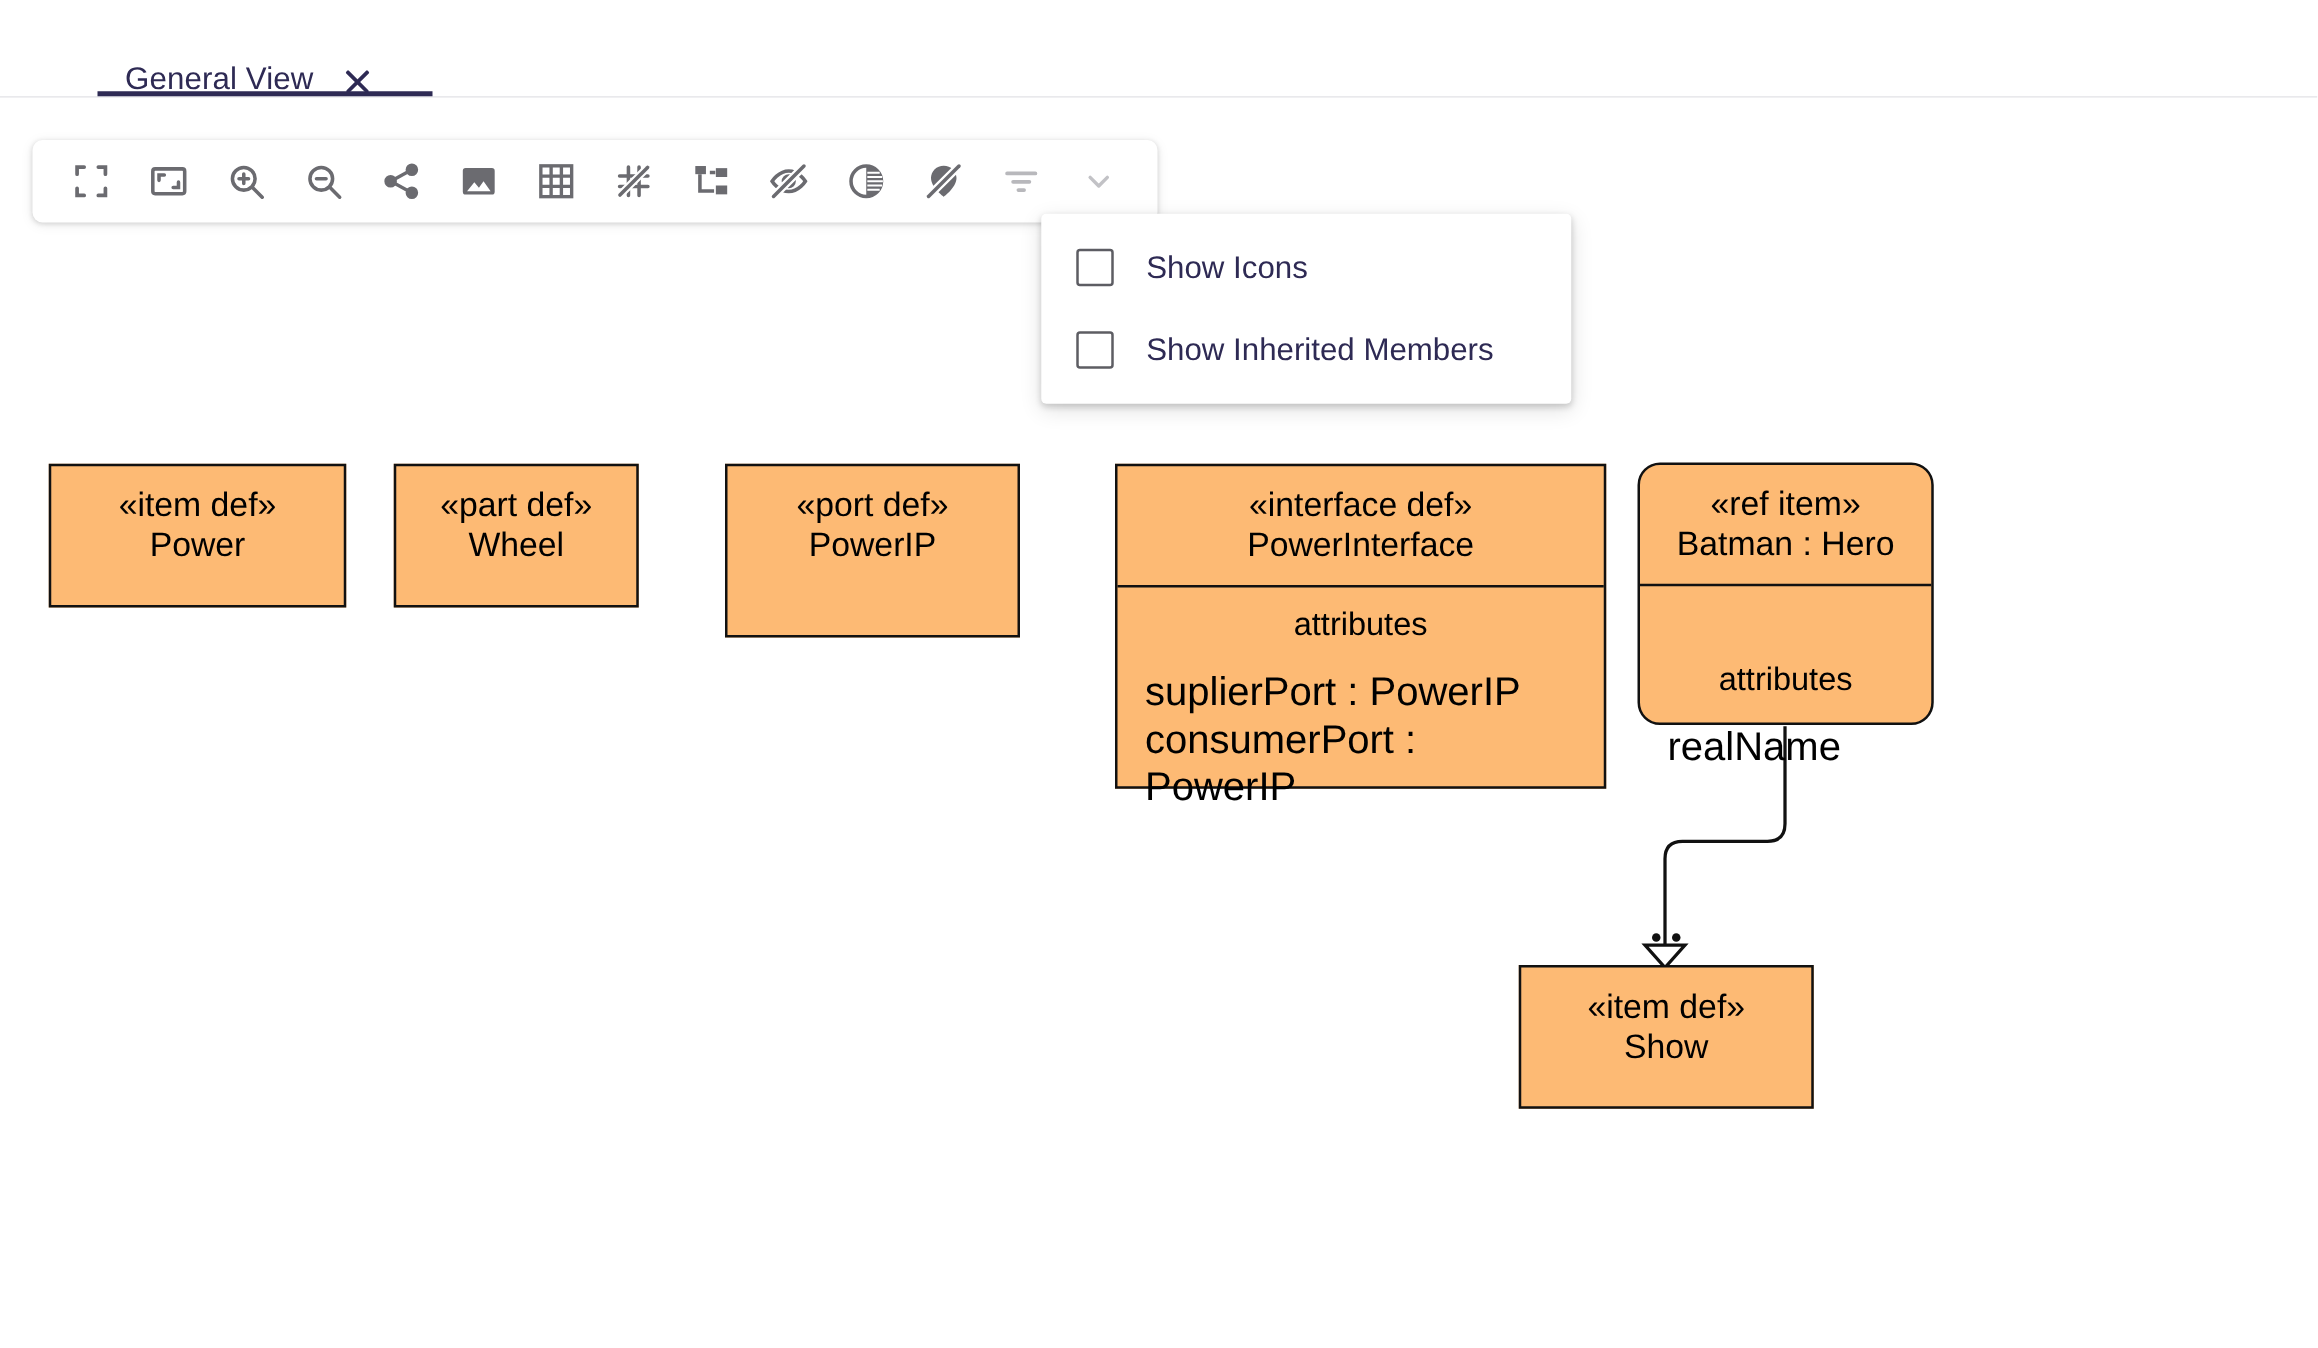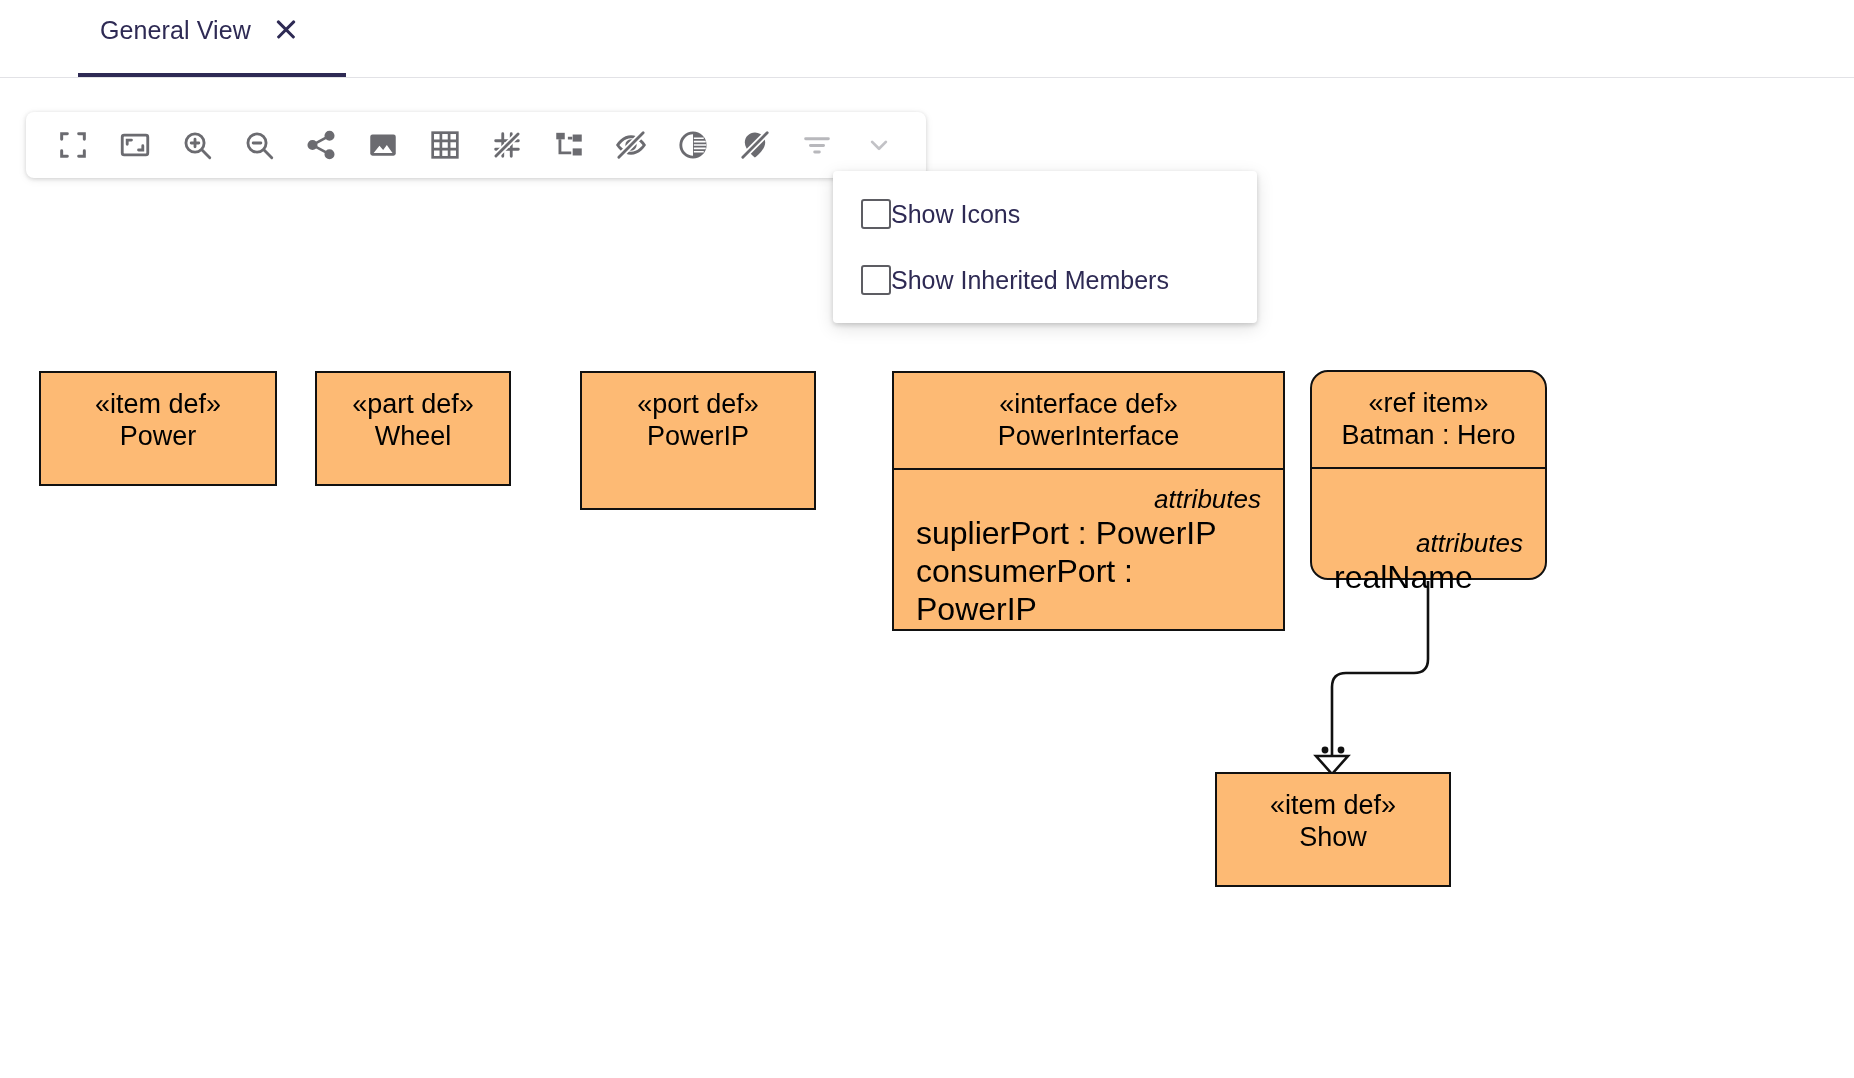--- a/index.html
+++ b/index.html
@@ -13,22 +13,22 @@
   #app { position: relative; width: 1854px; height: 1078px; background:#fff; }
 
   
   .tabbar {
     position: absolute; left: 0; top: 0; width: 1854px; height: 78px;
     background: #ffffff;
     border-bottom: 1px solid #e2e2e6;
   }
   .tab {
     position: absolute; left: 78px; top: 0; height: 78px;
-    display: flex; align-items: flex-start; gap: 22px;
-    padding: 16px 22px;
+    display: flex; align-items: flex-end; gap: 22px;
+    padding: 0 22px;
     cursor: pointer;
   }
   .tab-label {
     font-size: 25px; color: #2e2a54; letter-spacing: .1px;
     white-space: nowrap;
   }
   .tab-close {
     width: 26px; height: 26px; position: relative; cursor: pointer;
   }
   .tab-close::before, .tab-close::after {
@@ -63,21 +63,21 @@
   
   .menu {
     position: absolute; left: 833px; top: 171px;
     width: 424px; height: 152px;
     background: #ffffff;
     border-radius: 4px;
     box-shadow: 0 2px 5px rgba(0,0,0,.17), 0 5px 18px rgba(0,0,0,.12);
     padding: 10px 0;
   }
   .menu-item {
-    height: 66px; display:flex; align-items:center; 
+    height: 66px; display:flex; align-items:center; gap: 26px;
     padding: 0 28px; cursor: pointer;
   }
   .mcheck {
     width: 30px; height: 30px; border: 2.6px solid #5d5d63;
     border-radius: 3px; background: #fff; flex: none;
   }
   .menu-label { font-size: 25px; color: #2e2a54; white-space: nowrap; }
 
   
   .canvas { position: absolute; left:0; top: 178px; width: 1854px; height: 900px; }
@@ -91,21 +91,22 @@
   .node-head {
     padding: 16px 12px 16px 12px;
     text-align: center;
     font-size: 27px; color: #000; line-height: 1.17;
   }
   .node.has-body .node-head { border-bottom: 2.4px solid #111111; }
   .stereo { display:block; }
   .nname  { display:block; }
   .node-body { padding: 14px 22px 16px 22px; }
   .compartment-title {
-    text-align:right; font-style: italic; font-size: 26px; color:#000;
+    text-align:center; font-size: 26px; color:#000;
+    margin-bottom: 20px;
   }
   .attr { font-size: 32px; color:#000; line-height: 1.18; text-align:left; }
 
   .edge { position: absolute; left: 0; top: 0; width: 1854px; height: 900px;
           pointer-events: none; overflow: visible; }
 </style>
 </head>
 <body>
 
 <div id="app">

